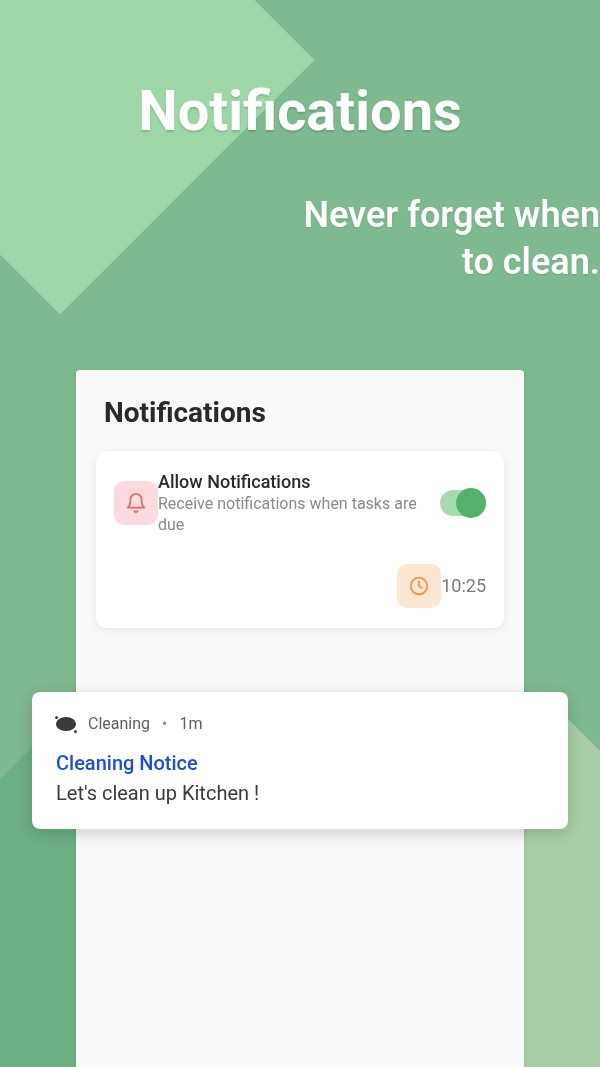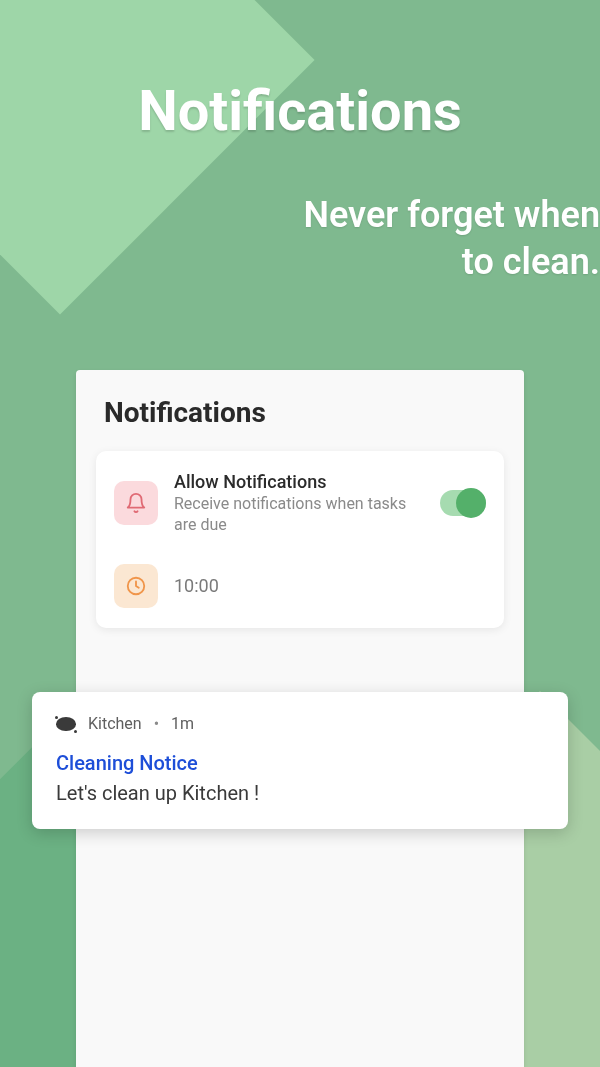--- a/index.html
+++ b/index.html
@@ -74,21 +74,21 @@
     margin: 0 20px;
     background: #ffffff;
     border-radius: 10px;
     box-shadow: 0 2px 8px rgba(0,0,0,0.08);
     padding: 6px 0;
   }
   .row {
     display: flex;
     align-items: center;
     padding: 14px 18px;
-    gap: 16px;
+    justify-content: flex-end;
   }
   .icon-box {
     width: 44px; height: 44px;
     border-radius: 10px;
     display: flex;
     align-items: center;
     justify-content: center;
     flex-shrink: 0;
   }
   .icon-bell-box { background: #fbdadd; }
@@ -202,34 +202,34 @@
           </div>
         </div>
 
         <div class="row">
           <div class="icon-box icon-clock-box">
             <svg width="22" height="22" viewBox="0 0 24 24" fill="none" stroke="#f0954a" stroke-width="2" stroke-linecap="round" stroke-linejoin="round">
               <circle cx="12" cy="12" r="9"></circle>
               <path d="M12 7v5l3 2"></path>
             </svg>
           </div>
-          <div class="time-value">10:00</div>
+          <div class="time-value">10:25</div>
         </div>
 
       </div>
     </div>
 
     <div class="notif-popup">
       <div class="notif-head">
         <div class="notif-app-icon">
           <div class="blob"></div>
           <div class="dot-l"></div>
           <div class="dot-r"></div>
         </div>
-        <span>Kitchen</span>
+        <span>Cleaning</span>
         <span class="notif-sep">•</span>
         <span>1m</span>
       </div>
       <div class="notif-title">Cleaning Notice</div>
       <div class="notif-body">Let's clean up Kitchen !</div>
     </div>
 
   </div>
 </div>
 

